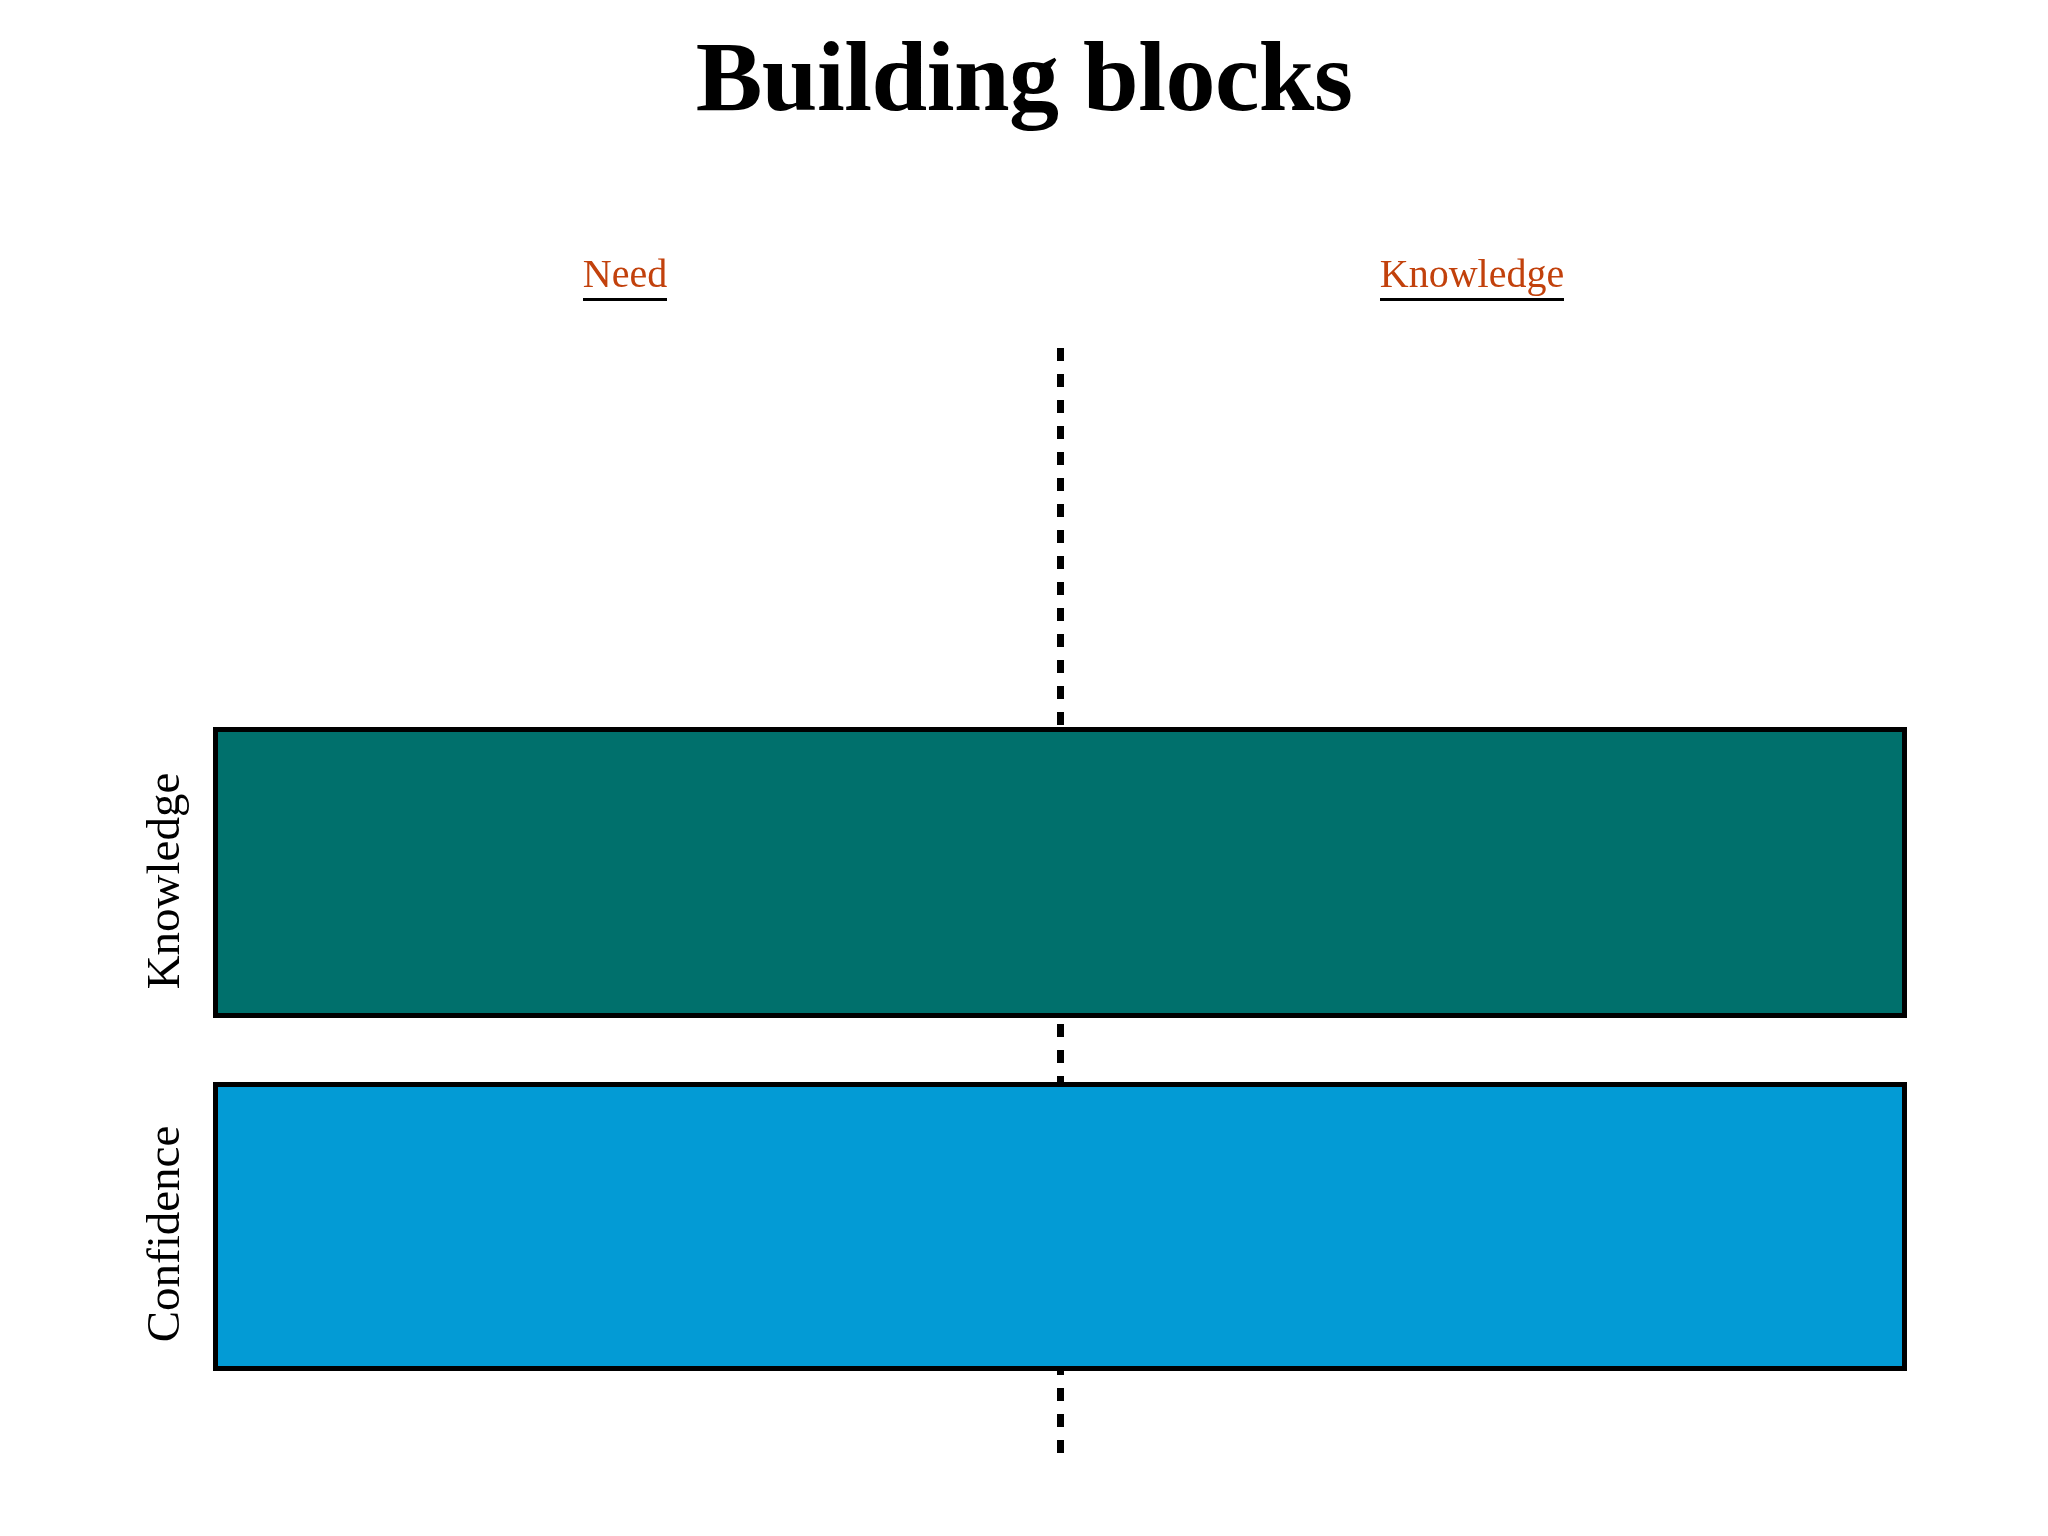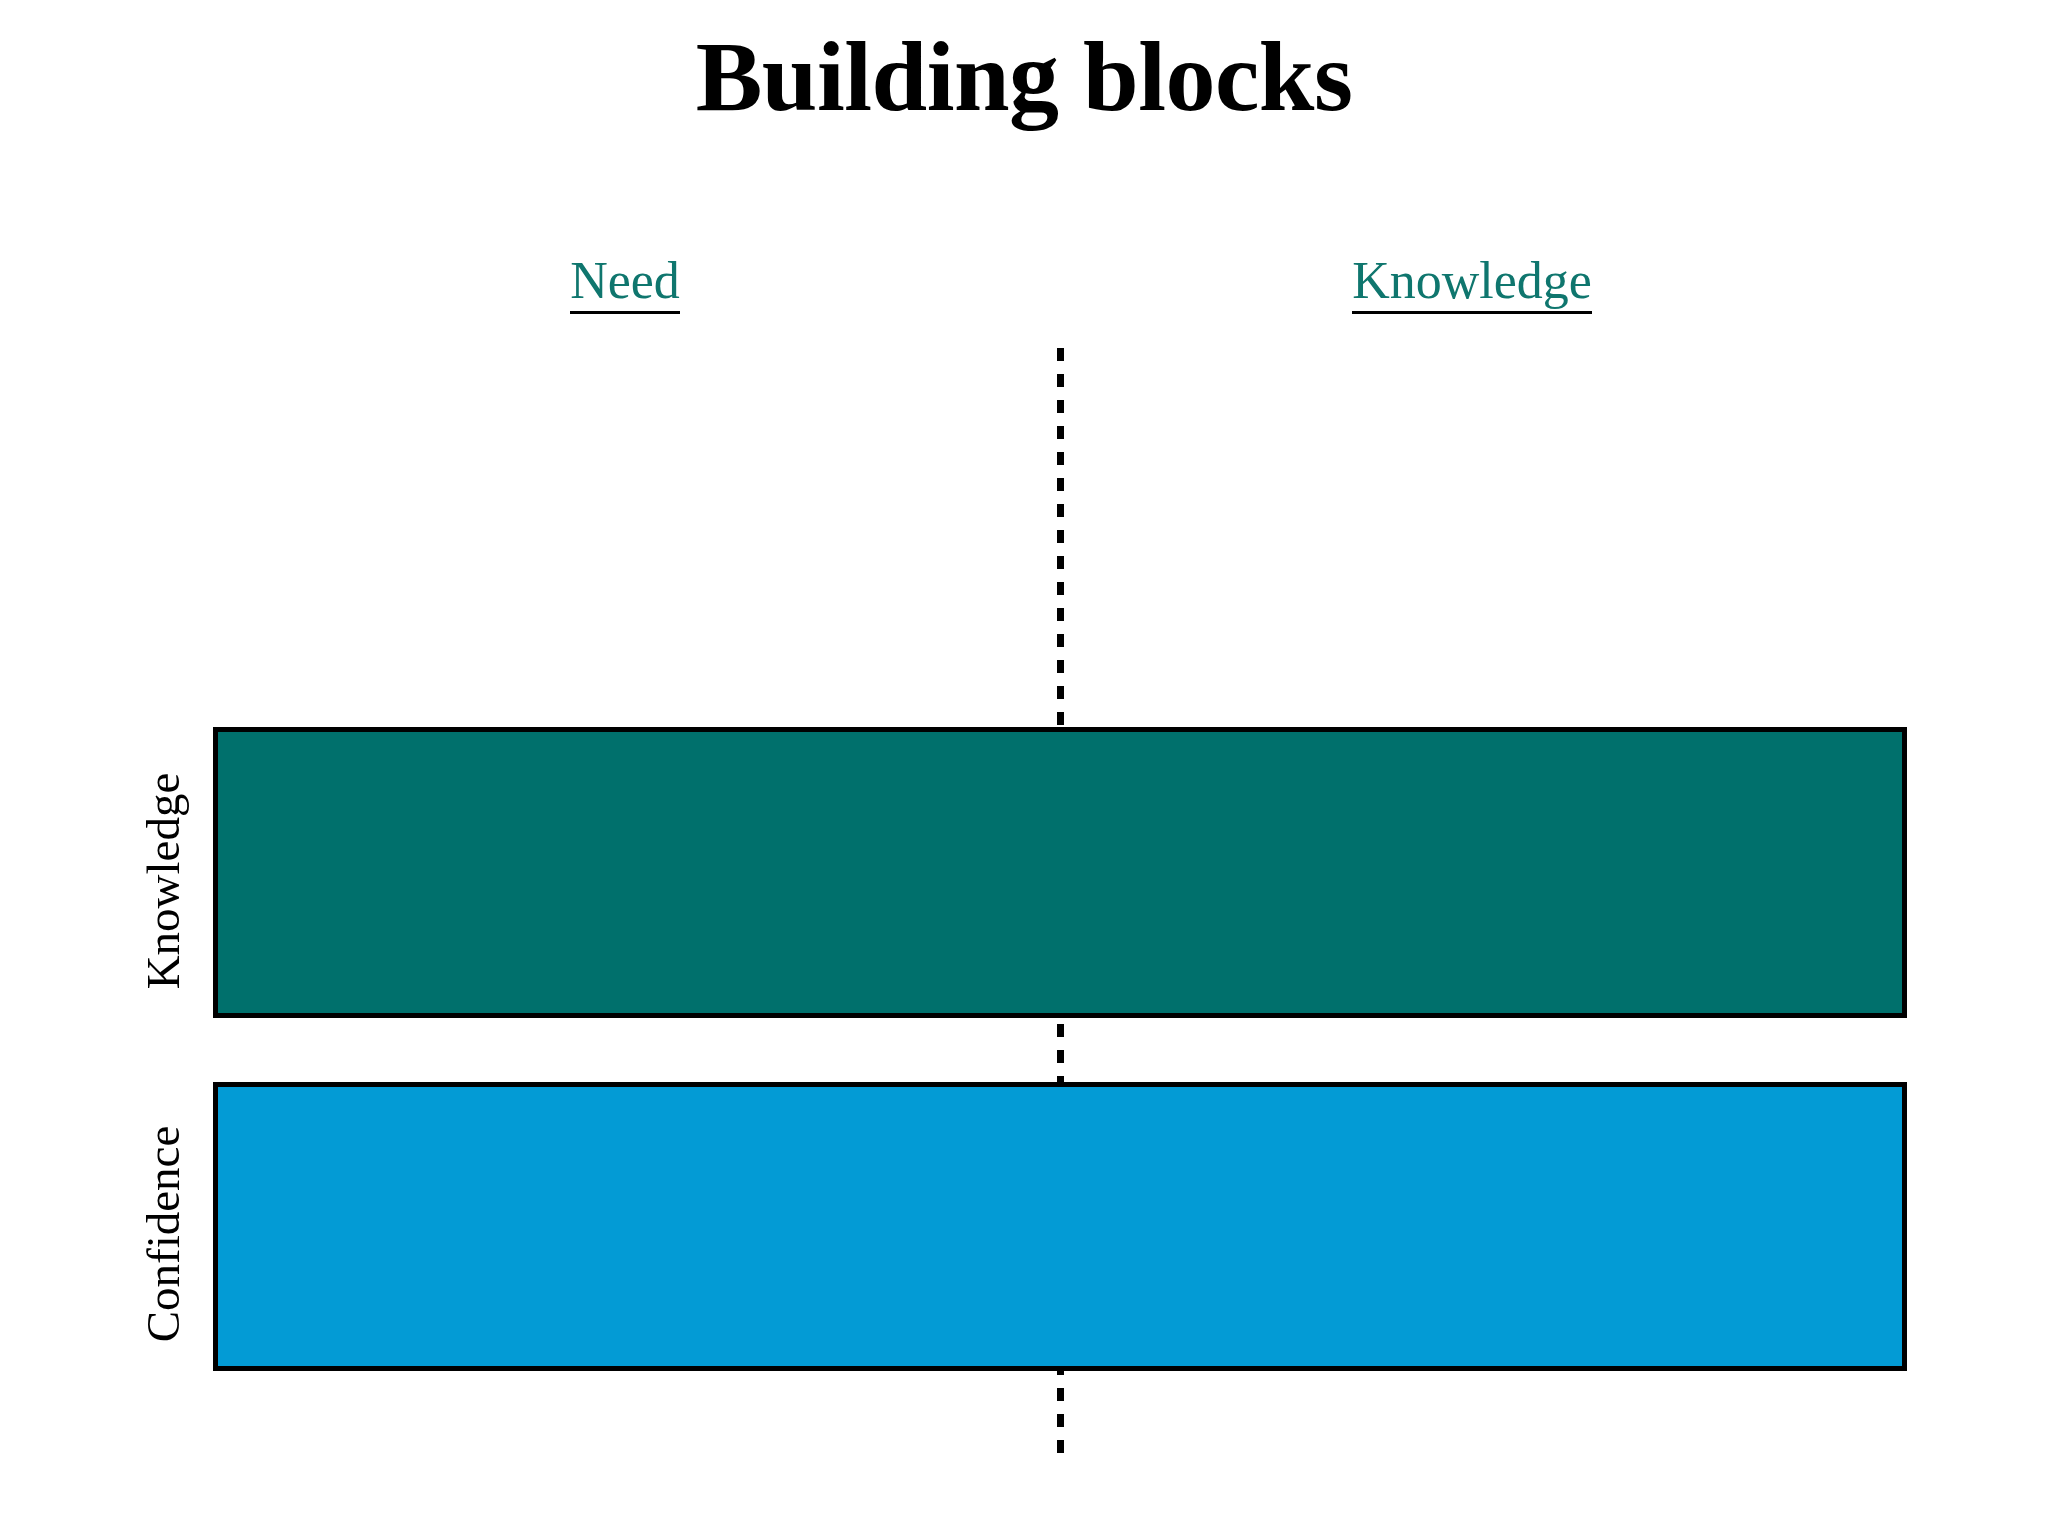--- a/index.html
+++ b/index.html
@@ -36,23 +36,23 @@
     color: #000000;
     white-space: nowrap;
   }
 
   
   .col-header {
     position: absolute;
     top: 252px;
     font-family: "Liberation Serif", "DejaVu Serif", serif;
     font-weight: normal;
-    font-size: 52px;
+    font-size: 40px;
     line-height: 1.1;
-    color: #0f766e;
+    color: #c2410c;
     text-align: center;
     white-space: nowrap;
   }
   .col-header .label-text {
     display: inline-block;
     border-bottom: 3px solid #000000;
     padding-bottom: 2px;
   }
   #col-header-need  { left: 425px; width: 400px; }
   #col-header-solution { left: 1272px; width: 400px; }

